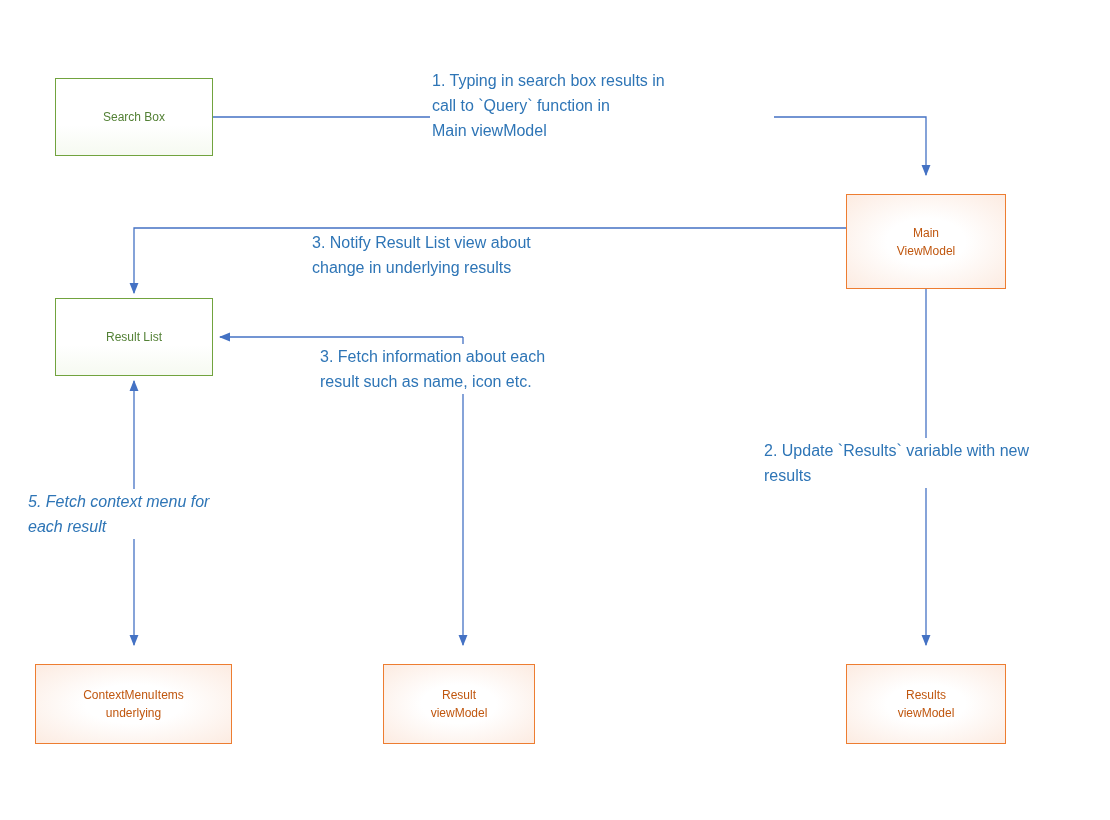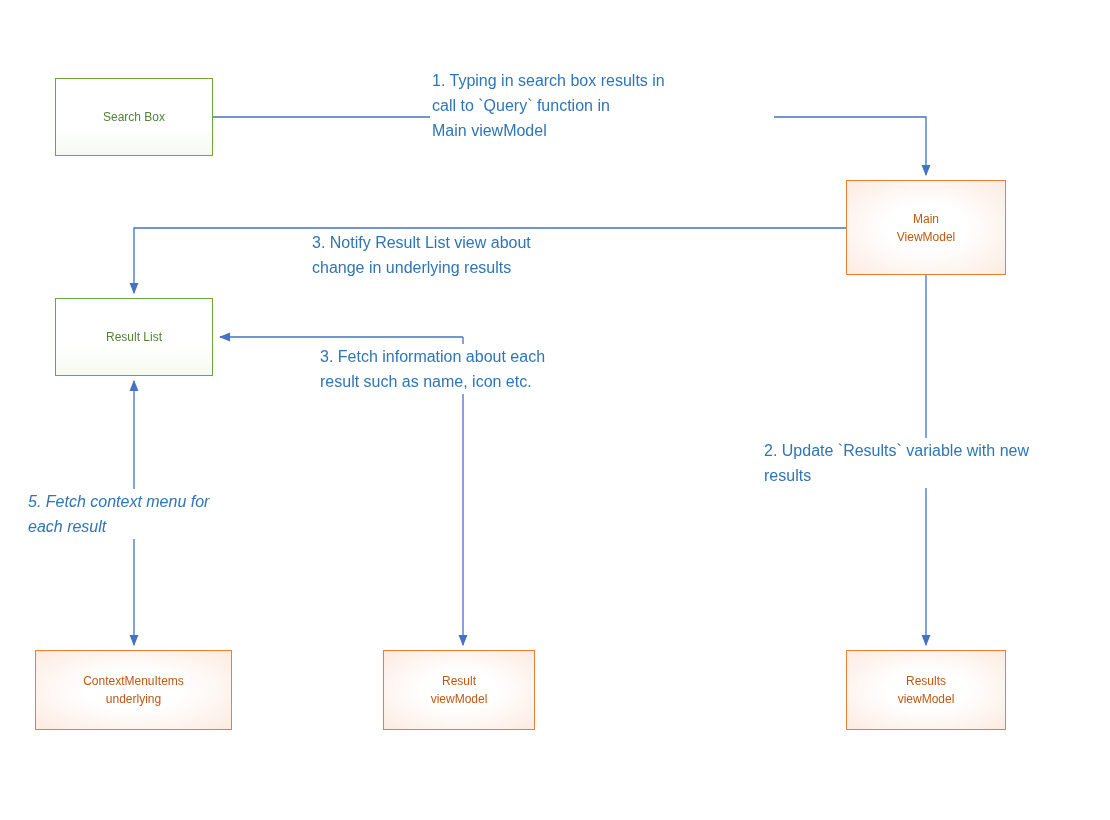--- a/index.html
+++ b/index.html
@@ -39,20 +39,21 @@
   }
   .node.view {
     border: 1px solid #71a33e;
     color: #538135;
     background: linear-gradient(180deg, #ffffff 60%, #f6faf1 100%);
   }
   .node.viewmodel {
     border: 1px solid #ed7d31;
     color: #c0570f;
     background: radial-gradient(ellipse at center, #ffffff 35%, #fcebe1 100%);
+    margin-top: 14px;
   }
 </style>
 </head>
 <body>
 
 <div class="canvas">
 
   <svg class="connectors" viewBox="0 0 1110 820" xmlns="http://www.w3.org/2000/svg">
     <defs>
       <marker id="arrow" viewBox="0 0 10 8" refX="9" refY="4" markerWidth="9" markerHeight="7" orient="auto">

